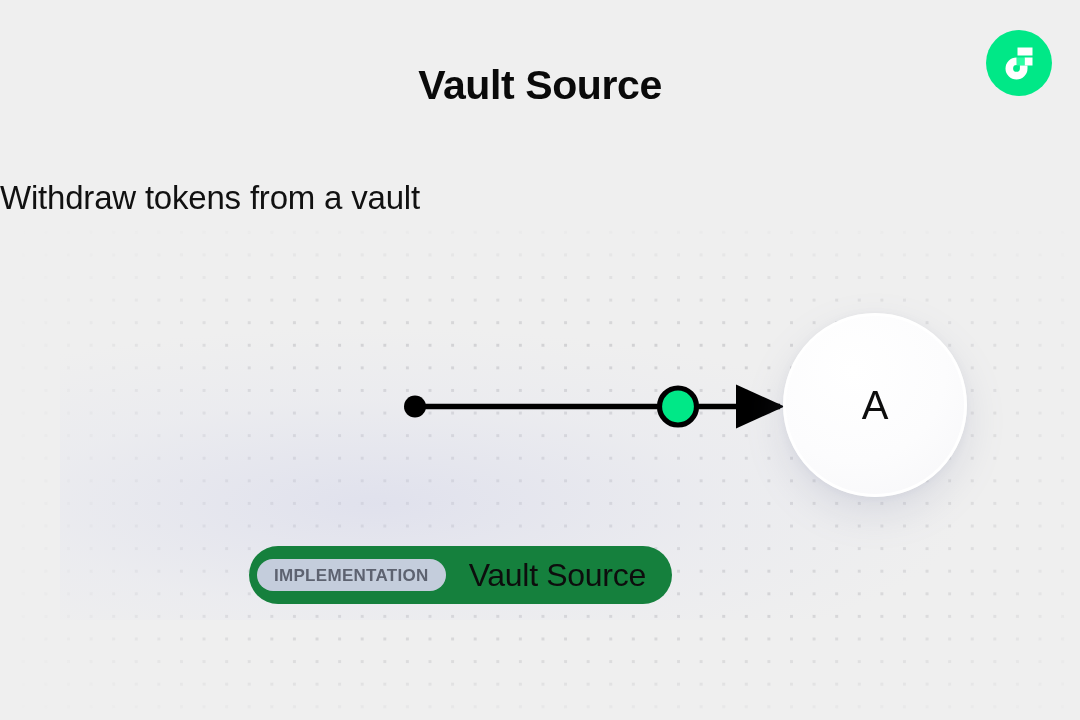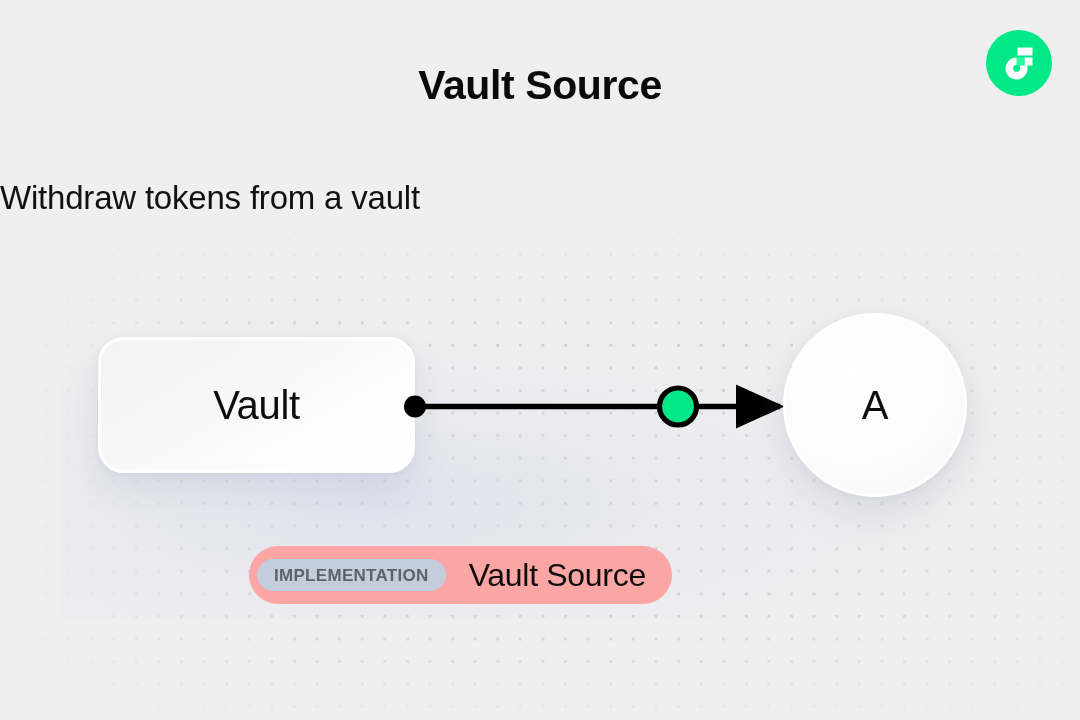--- a/index.html
+++ b/index.html
@@ -150,21 +150,21 @@
     pointer-events: none;
   }
 
   
   .impl-badge {
     position: absolute;
     left: 249px;
     top: 546px;
     height: 58px;
     border-radius: 29px;
-    background: #fca5a5;
+    background: #15803d;
     display: flex;
     align-items: center;
     padding: 0 26px 0 8px;
     box-sizing: border-box;
   }
   .impl-chip {
     background: #c4cddc;
     color: #5d6270;
     border-radius: 20px;
     font-size: 17px;
@@ -197,23 +197,20 @@
       <circle cx="33" cy="33" r="33" fill="#00E887"></circle>
       <path d="M46.5 17.5 H31.5 V25.5 H46.5 Z" fill="#ffffff"></path>
       <path d="M38.5 27.5 H46.5 V35.5 H38.5 Z" fill="#ffffff"></path>
       <path d="M30.5 27.5 H38.5 V35.5 H30.5 Z" fill="#2BFFA3"></path>
       <path d="M30.5 27.5 a11 11 0 1 0 11 11 V35.5 h-7.6 v2.9 a3.4 3.4 0 1 1 -3.4 -3.4 h0.1 z" fill="#ffffff"></path>
     </svg>
   </div>
 
   <div class="diagram">
 
-    <div class="node-box">
-      <span class="node-box-label">Vault</span>
-    </div>
 
     <svg class="edge-svg">
       <defs>
         <marker id="arrowhead" markerWidth="9" markerHeight="9" refX="8.2" refY="4.5" orient="auto" markerUnits="strokeWidth">
           <path d="M0,0.4 L9,4.5 L0,8.6 z" fill="#000000"></path>
         </marker>
       </defs>
       <line x1="415" y1="406.5" x2="780" y2="406.5" stroke="#000000" stroke-width="5.4" marker-end="url(#arrowhead)"></line>
       <circle cx="415" cy="406.5" r="11" fill="#000000"></circle>
       <circle cx="678" cy="406.5" r="18.5" fill="#00E887" stroke="#000000" stroke-width="5.2"></circle>

